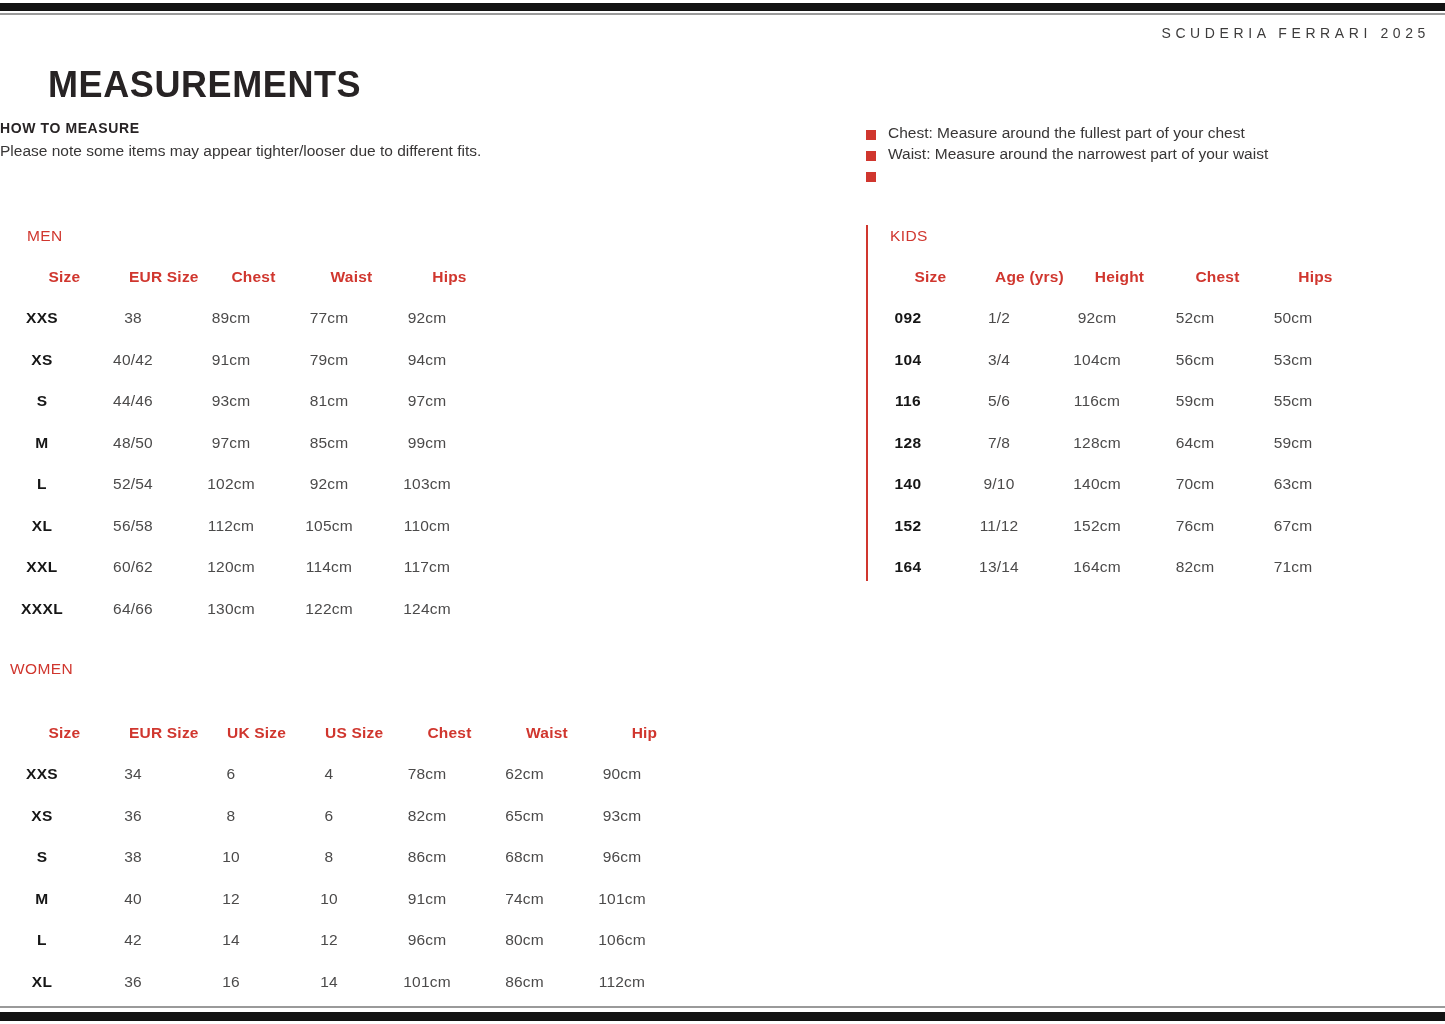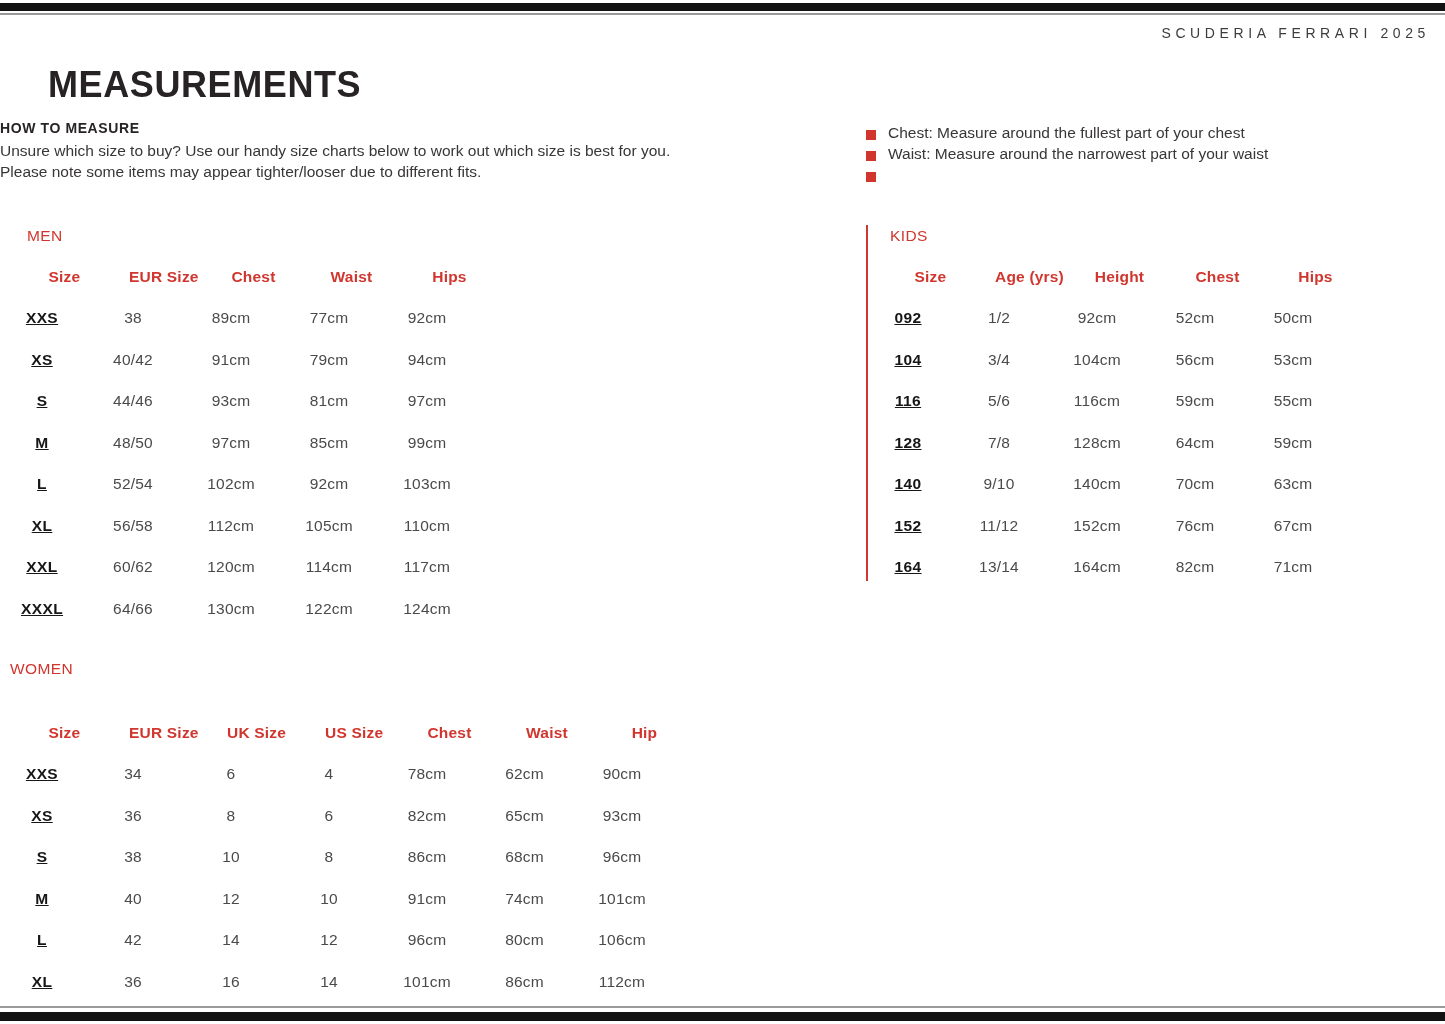--- a/index.html
+++ b/index.html
@@ -43,35 +43,34 @@
 
   .table { position:absolute; display:grid; grid-auto-rows:41.5px; align-items:center; }
   .cols-5 { grid-template-columns:84px 98px 98px 98px 98px; }
   .cols-7 { grid-template-columns:84px 98px 98px 98px 98px 97px 98px; }
   .men-table   { left:0;     top:256px; }
   .kids-table  { left:866px; top:256px; }
   .women-table { left:0;     top:712px; }
   .trow { display:contents; }
   .tcell { text-align:center; font-size:15.5px; color:var(--cell); letter-spacing:0.2px; white-space:nowrap; }
   .hcell { color:var(--accent); font-weight:bold;padding-left:45px; }
-  .sizecell { font-weight:bold; color:#161616; letter-spacing:0.4px;text-decoration:underline; }
+  .sizecell { font-weight:bold; color:#161616; letter-spacing:0.4px; }
 </style>
 </head>
 <body>
 
 <div class="bar-top"></div>
 <div class="rule-top"></div>
 
 <div class="brand">SCUDERIA FERRARI 2025</div>
 
 <h1 class="title">MEASUREMENTS</h1>
 
 <div class="howto">
   <h2>HOW TO MEASURE</h2>
-  <p>Unsure which size to buy? Use our handy size charts below to work out which size is best for you.</p>
   <p>Please note some items may appear tighter/looser due to different fits.</p>
 </div>
 
 <ul class="tips">
   <li>
     <span class="sq"></span>
     <span>Chest: Measure around the fullest part of your chest</span>
   </li>
   <li>
     <span class="sq"></span>

